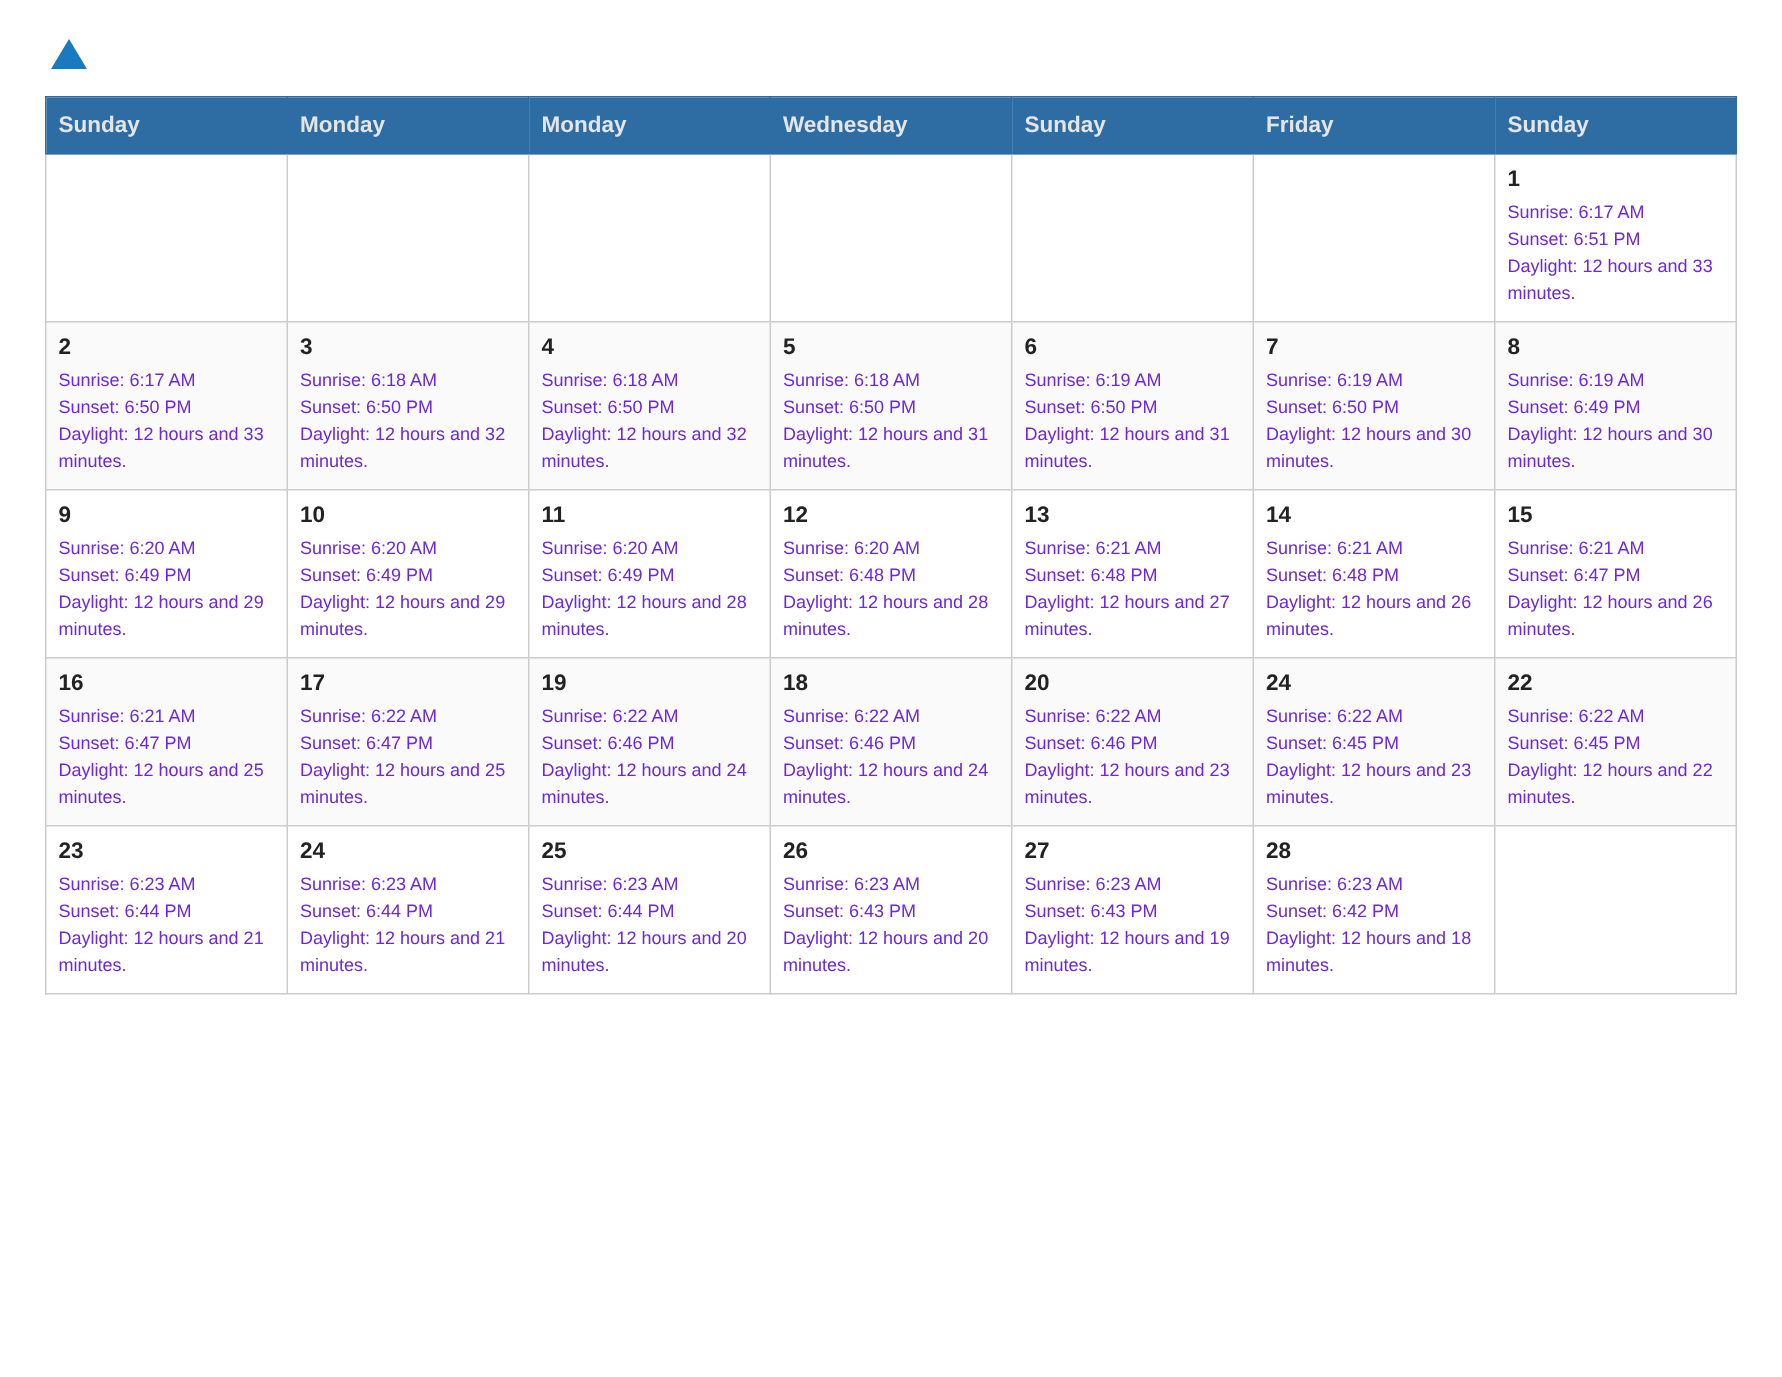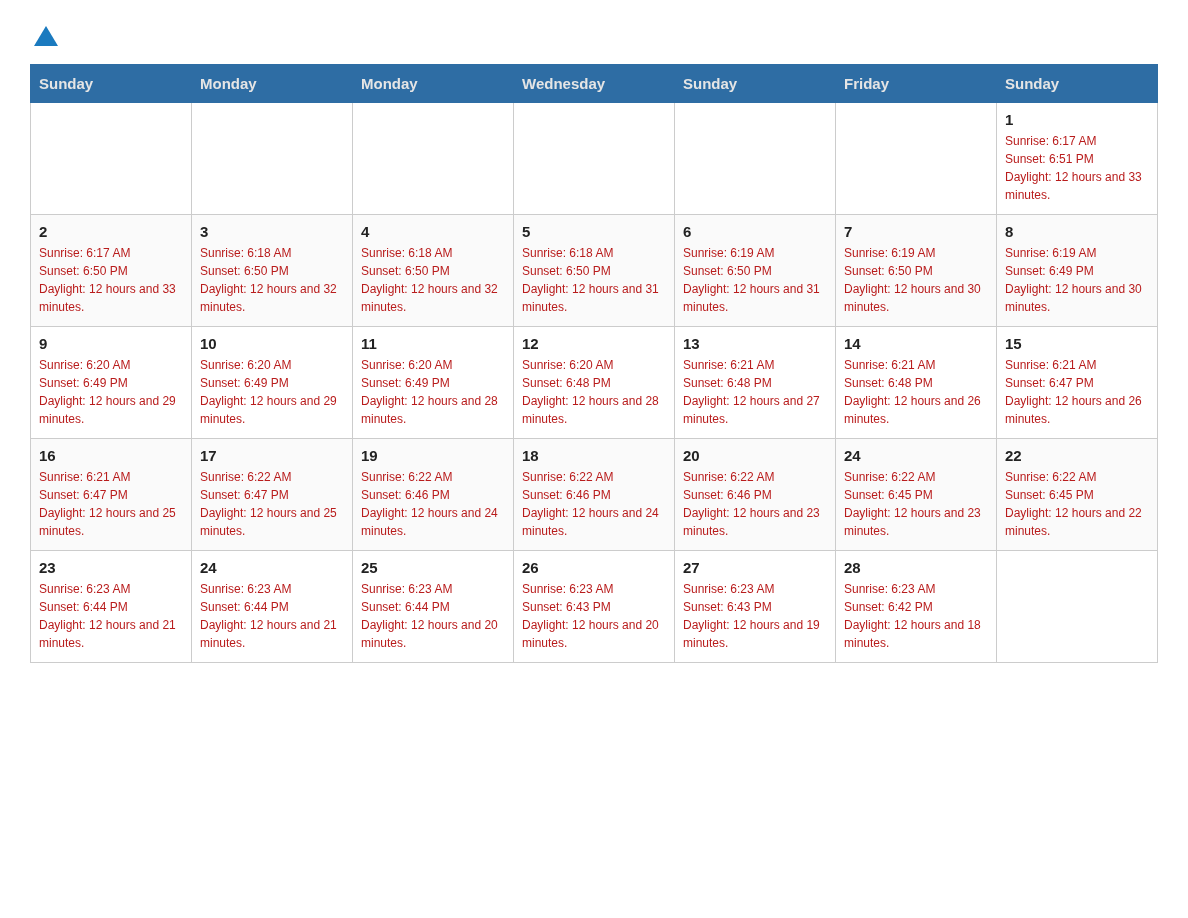--- a/index.html
+++ b/index.html
@@ -84,21 +84,21 @@
     }
     .day-number {
       font-size: 15px;
       font-weight: bold;
       color: #222;
       display: block;
       margin-bottom: 4px;
     }
     .day-info {
       font-size: 12px;
-      color: #b91c1c;
+      color: #6d28d9;
       line-height: 1.5;
     }
     .empty-cell {
       background: #f9f9f9;
     }
     tr:nth-child(even) td {
       background-color: #fafafa;
     }
     tr:nth-child(odd) td {
       background-color: #fff;

